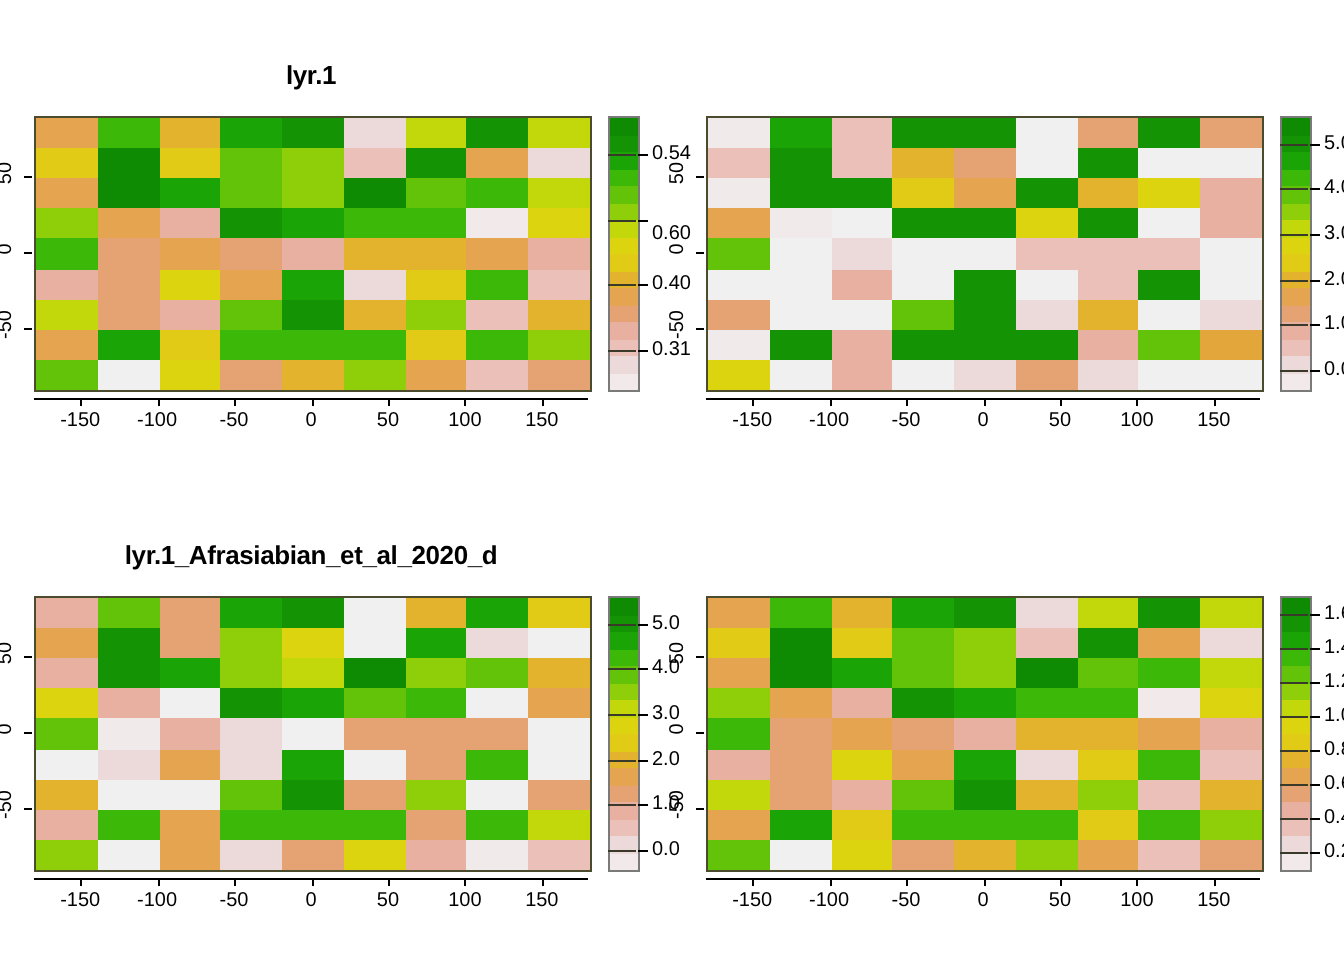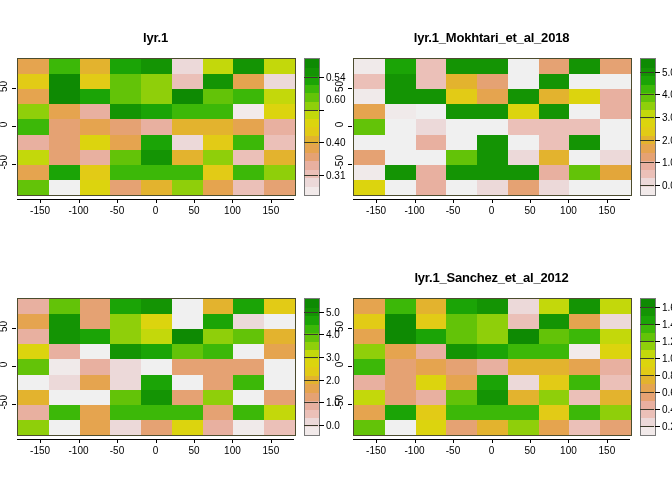--- a/index.html
+++ b/index.html
@@ -169,27 +169,26 @@
         </div>
       </div>
       <div class="cbar-sep" style="background: rgb(58, 58, 42); left: 304px; top: 174.571px; width: 14px;"></div>
       <div class="cbar-tick" style="left: 319px; top: 174.571px;"></div>
       <div class="cbar-lab" style="left: 326px; top: 174.571px;">0.31</div>
       <div class="cbar-sep" style="background: rgb(58, 58, 42); left: 304px; top: 142.19px; width: 14px;"></div>
       <div class="cbar-tick" style="left: 319px; top: 142.19px;"></div>
       <div class="cbar-lab" style="left: 326px; top: 142.19px;">0.40</div>
       <div class="cbar-sep" style="background: rgb(58, 58, 42); left: 304px; top: 109.81px; width: 14px;"></div>
       <div class="cbar-tick" style="left: 319px; top: 109.81px;"></div>
-      <div class="cbar-lab" style="left: 326px; top: 99px;">0.60</div>
+      <div class="cbar-lab" style="left: 326px; top: 117px;">0.60</div>
       <div class="cbar-sep" style="background: rgb(58, 58, 42); left: 304px; top: 77.4286px; width: 14px;"></div>
       <div class="cbar-tick" style="left: 319px; top: 77.4286px;"></div>
       <div class="cbar-lab" style="left: 326px; top: 77.4286px;">0.54</div>
     </div>
     <div class="panel" style="left: 336px; top: 0px;">
-      <div class="panel-title" style="left: 17px; width: 277px;">lyr.1_Mokhtari_et_al_2018</div>
       <div class="plot-area" style="left: 17px; top: 58px; width: 277px; height: 136px;">
         <div class="grid" style="grid-template-columns: repeat(9, 1fr); grid-template-rows: repeat(9, 1fr);">
           <div class="cell" style="background: rgb(240, 234, 234);"></div>
           <div class="cell" style="background: rgb(27, 164, 6);"></div>
           <div class="cell" style="background: rgb(235, 192, 184);"></div>
           <div class="cell" style="background: rgb(20, 148, 4);"></div>
           <div class="cell" style="background: rgb(20, 148, 4);"></div>
           <div class="cell" style="background: rgb(240, 240, 240);"></div>
           <div class="cell" style="background: rgb(229, 162, 115);"></div>
           <div class="cell" style="background: rgb(20, 148, 4);"></div>
@@ -322,20 +321,21 @@
       <div class="cbar-tick" style="left: 319px; top: 116.933px;"></div>
       <div class="cbar-lab" style="left: 326px; top: 116.933px;">3.0</div>
       <div class="cbar-sep" style="background: rgb(58, 58, 42); left: 304px; top: 94.2667px; width: 14px;"></div>
       <div class="cbar-tick" style="left: 319px; top: 94.2667px;"></div>
       <div class="cbar-lab" style="left: 326px; top: 94.2667px;">4.0</div>
       <div class="cbar-sep" style="background: rgb(58, 58, 42); left: 304px; top: 71.6px; width: 14px;"></div>
       <div class="cbar-tick" style="left: 319px; top: 71.6px;"></div>
       <div class="cbar-lab" style="left: 326px; top: 71.6px;">5.0</div>
     </div>
     <div class="panel" style="left: 0px; top: 240px;">
+      <div class="panel-title" style="left: 17px; width: 277px;">lyr.1_Afrasiabian_et_al_2020_d</div>
       <div class="plot-area" style="left: 17px; top: 58px; width: 277px; height: 136px;">
         <div class="grid" style="grid-template-columns: repeat(9, 1fr); grid-template-rows: repeat(9, 1fr);">
           <div class="cell" style="background: rgb(232, 176, 160);"></div>
           <div class="cell" style="background: rgb(99, 195, 8);"></div>
           <div class="cell" style="background: rgb(229, 162, 115);"></div>
           <div class="cell" style="background: rgb(27, 164, 6);"></div>
           <div class="cell" style="background: rgb(20, 148, 4);"></div>
           <div class="cell" style="background: rgb(240, 240, 240);"></div>
           <div class="cell" style="background: rgb(227, 179, 46);"></div>
           <div class="cell" style="background: rgb(27, 164, 6);"></div>
@@ -468,21 +468,20 @@
       <div class="cbar-tick" style="left: 319px; top: 116.933px;"></div>
       <div class="cbar-lab" style="left: 326px; top: 116.933px;">3.0</div>
       <div class="cbar-sep" style="background: rgb(58, 58, 42); left: 304px; top: 94.2667px; width: 14px;"></div>
       <div class="cbar-tick" style="left: 319px; top: 94.2667px;"></div>
       <div class="cbar-lab" style="left: 326px; top: 94.2667px;">4.0</div>
       <div class="cbar-sep" style="background: rgb(58, 58, 42); left: 304px; top: 71.6px; width: 14px;"></div>
       <div class="cbar-tick" style="left: 319px; top: 71.6px;"></div>
       <div class="cbar-lab" style="left: 326px; top: 71.6px;">5.0</div>
     </div>
     <div class="panel" style="left: 336px; top: 240px;">
-      <div class="panel-title" style="left: 17px; width: 277px;">lyr.1_Sanchez_et_al_2012</div>
       <div class="plot-area" style="left: 17px; top: 58px; width: 277px; height: 136px;">
         <div class="grid" style="grid-template-columns: repeat(9, 1fr); grid-template-rows: repeat(9, 1fr);">
           <div class="cell" style="background: rgb(229, 164, 79);"></div>
           <div class="cell" style="background: rgb(60, 184, 8);"></div>
           <div class="cell" style="background: rgb(227, 179, 46);"></div>
           <div class="cell" style="background: rgb(27, 164, 6);"></div>
           <div class="cell" style="background: rgb(20, 148, 4);"></div>
           <div class="cell" style="background: rgb(236, 217, 217);"></div>
           <div class="cell" style="background: rgb(195, 216, 11);"></div>
           <div class="cell" style="background: rgb(20, 148, 4);"></div>

